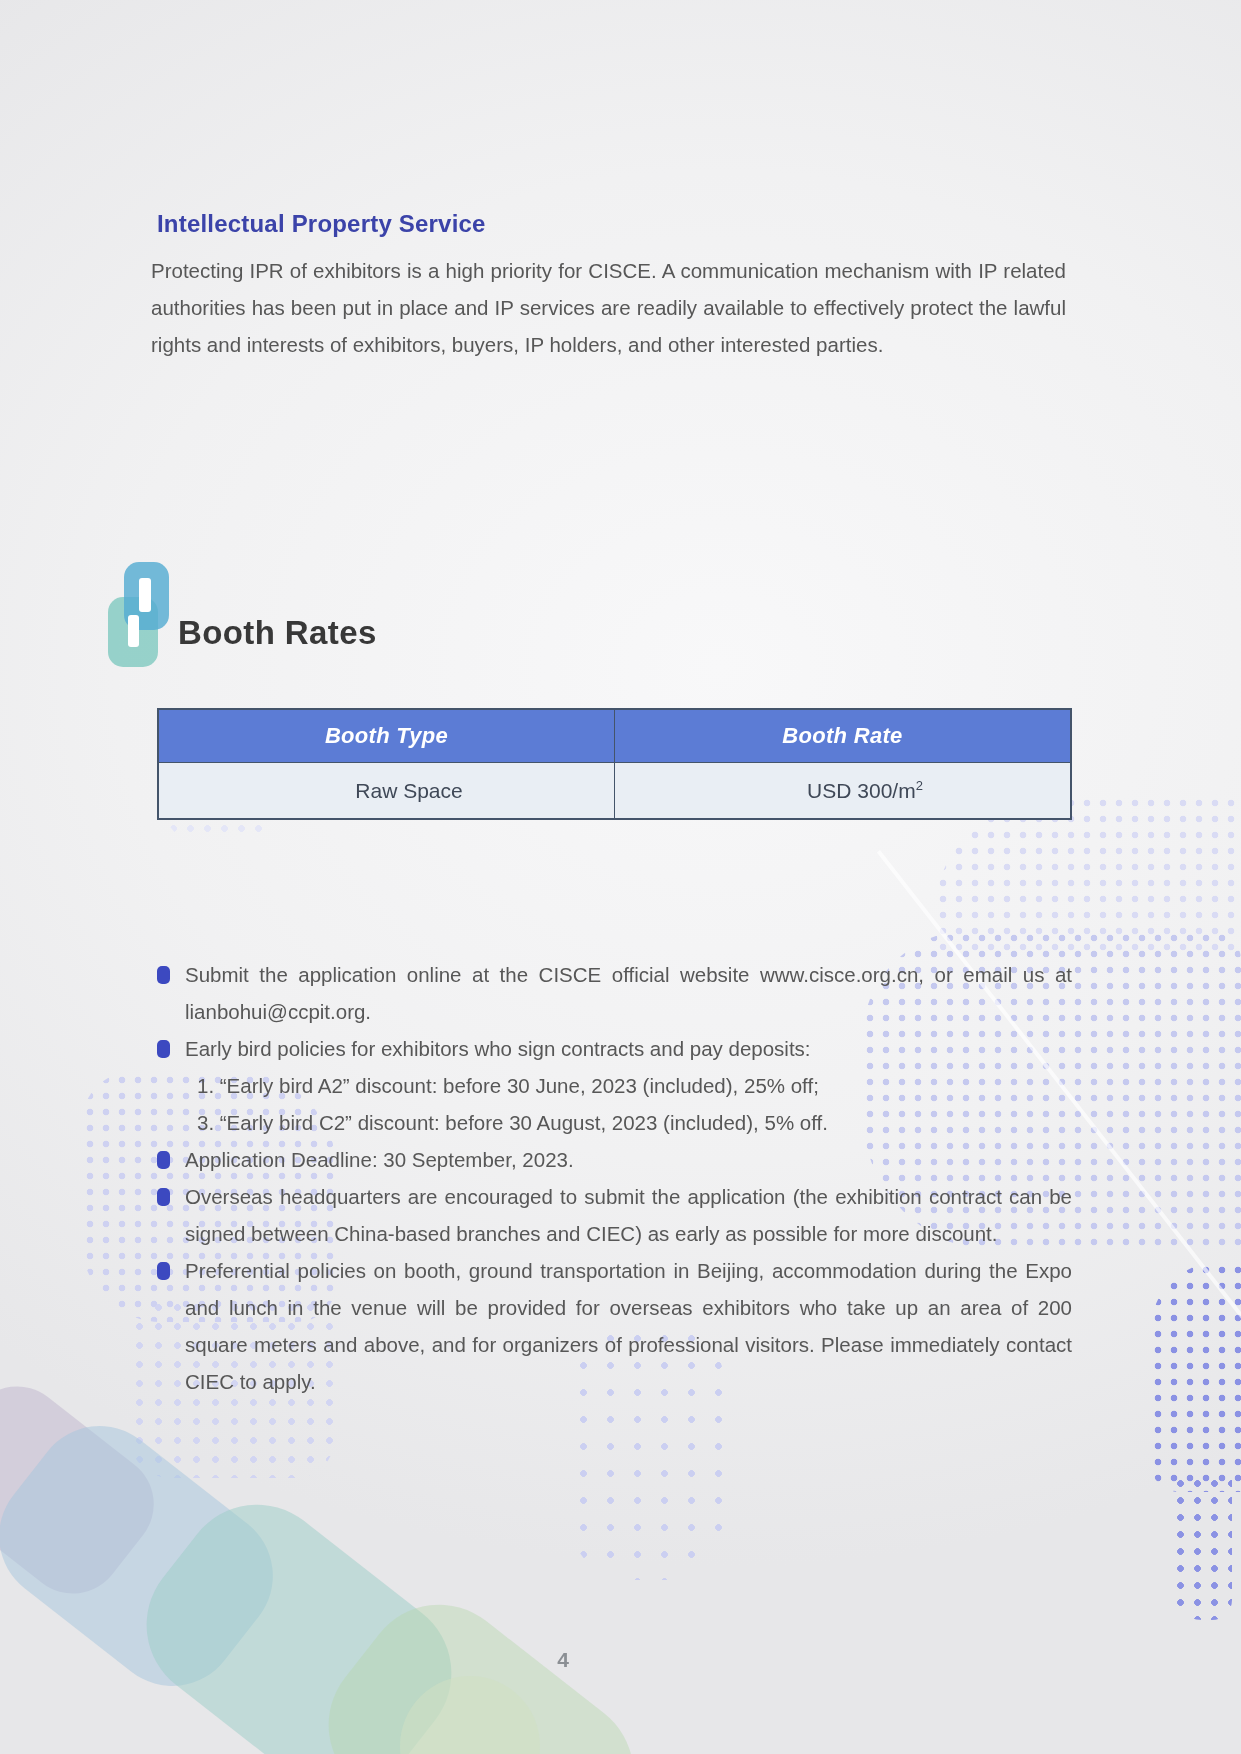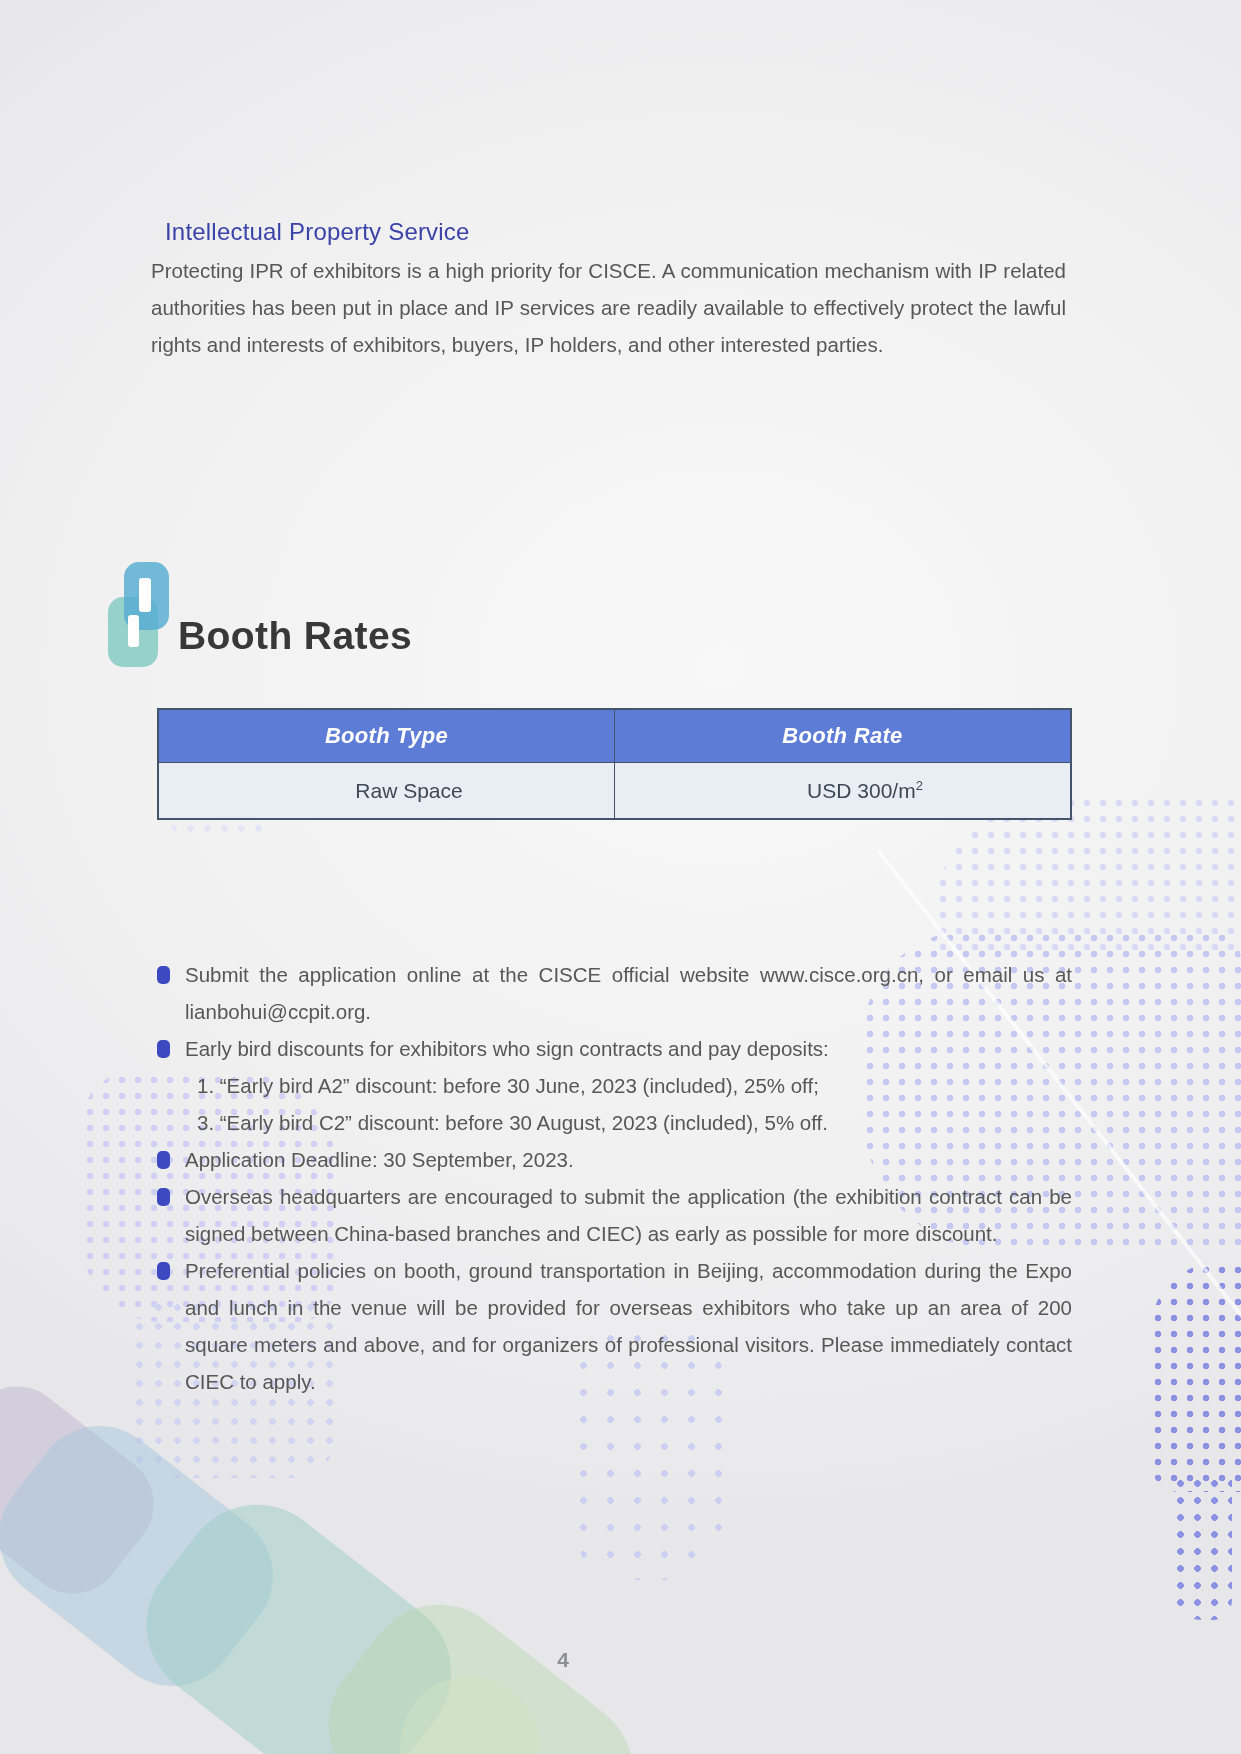--- a/index.html
+++ b/index.html
@@ -35,38 +35,38 @@
   
   .chain-link{position:absolute;z-index:1;}
   .cl1{left:-60px;top:1415px;width:210px;height:150px;border-radius:50px;background:#b3a6c6;opacity:.38;transform:rotate(38deg);}
   .cl2{left:2px;top:1462px;width:268px;height:188px;border-radius:66px;background:#a6c6de;opacity:.5;transform:rotate(38deg);}
   .cl3{left:148px;top:1545px;width:302px;height:208px;border-radius:76px;background:#9ccec8;opacity:.5;transform:rotate(38deg);}
   .cl4{left:330px;top:1645px;width:302px;height:208px;border-radius:76px;background:#b5d6ab;opacity:.42;transform:rotate(38deg);}
   .cl5{left:400px;top:1676px;width:140px;height:140px;border-radius:50%;background:#cfe0c2;opacity:.55;}
   
   .content{position:absolute;left:0;top:0;width:1241px;height:1754px;z-index:3;}
   .ip-heading{
-    position:absolute;left:157px;top:210px;margin:8px;
-    font-size:24px;font-weight:normal;color:#3b43a9;letter-spacing:.2px;
+    position:absolute;left:157px;top:210px;margin:0;
+    font-size:24px;font-weight:bold;color:#3b43a9;letter-spacing:.2px;
   }
   .ip-body{
     position:absolute;left:151px;top:252px;width:915px;margin:0;
     font-size:20.5px;line-height:37px;color:#575757;text-align:justify;
   }
   
   .booth-icon{position:absolute;left:104px;top:558px;width:80px;height:112px;}
   .bi-link{position:absolute;border-radius:15px;}
   .bi-teal{left:4px;top:39px;width:50px;height:70px;background:#7fc9bf;opacity:.8;}
   .bi-blue{left:20px;top:4px;width:45px;height:68px;background:#55acd2;opacity:.82;}
   .bi-slot{position:absolute;background:#fff;border-radius:3px;}
   .bi-slot-blue{left:35px;top:20px;width:12px;height:34px;}
   .bi-slot-teal{left:24px;top:57px;width:11px;height:32px;}
   .booth-heading{
     position:absolute;left:178px;top:614px;margin:0;
-    font-size:39px;font-weight:800;color:#383838;letter-spacing:.4px;
+    font-size:33px;font-weight:800;color:#383838;letter-spacing:.4px;
   }
   
   .rates-table{
     position:absolute;left:157px;top:708px;width:915px;
     border-collapse:collapse;table-layout:fixed;
   }
   .rates-table th,.rates-table td{border:1.5px solid #44546a;text-align:center;}
   .rates-table{border:2px solid #44546a;}
   .rates-table th{
     height:50px;background:#5c7cd5;color:#ffffff;
@@ -142,21 +142,21 @@
 
     <div class="notes">
 
       <div class="note">
         <span class="bullet"></span>
         <p class="ntext justify">Submit the application online at the CISCE official website www.cisce.org.cn, or email us at lianbohui@ccpit.org.</p>
       </div>
 
       <div class="note">
         <span class="bullet"></span>
-        <p class="ntext">Early bird discounts for exhibitors who sign contracts and pay deposits:</p>
+        <p class="ntext">Early bird policies for exhibitors who sign contracts and pay deposits:</p>
         <p class="ntext sub">1. “Early bird A2” discount: before 30 June, 2023 (included), 25% off;</p>
         <p class="ntext sub">3. “Early bird C2” discount: before 30 August, 2023 (included), 5% off.</p>
       </div>
 
       <div class="note">
         <span class="bullet"></span>
         <p class="ntext">Application Deadline: 30 September, 2023.</p>
       </div>
 
       <div class="note">

